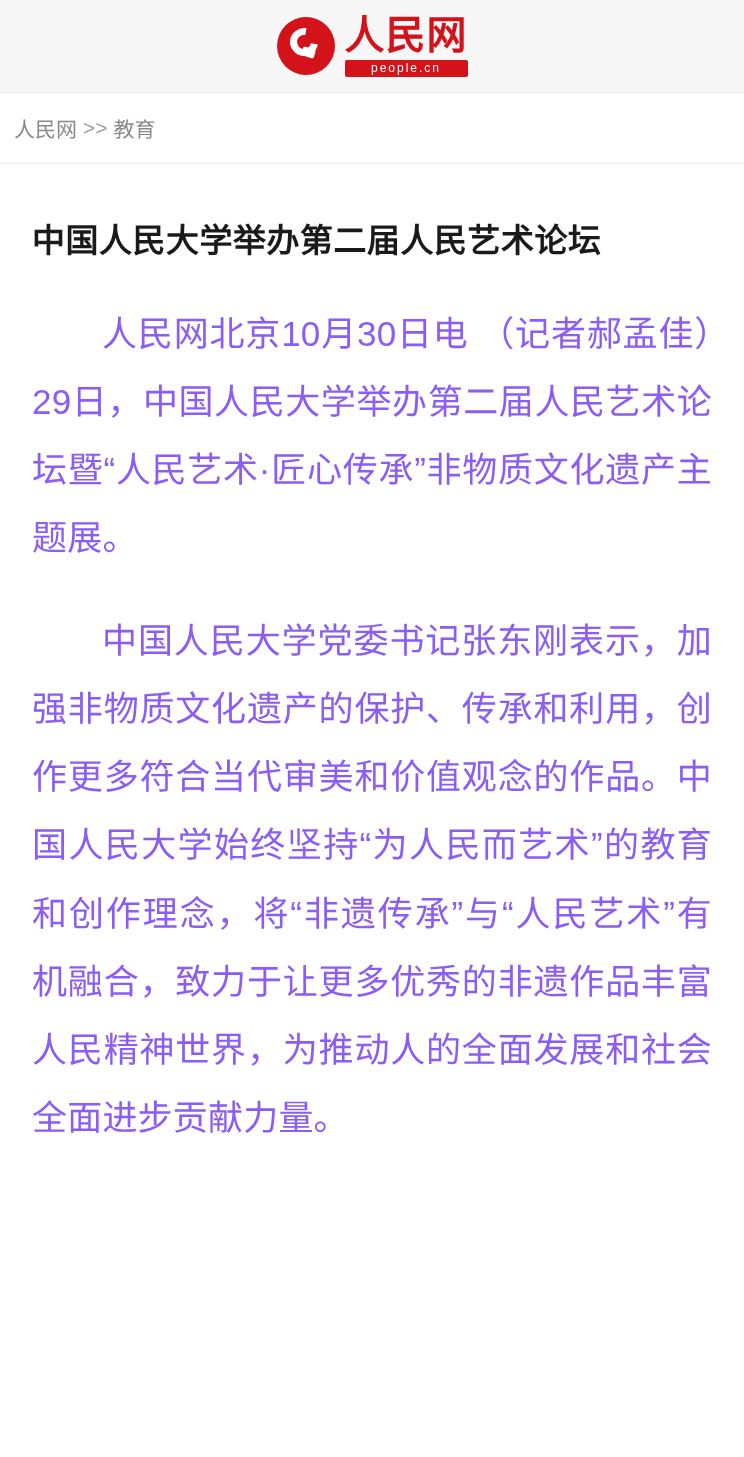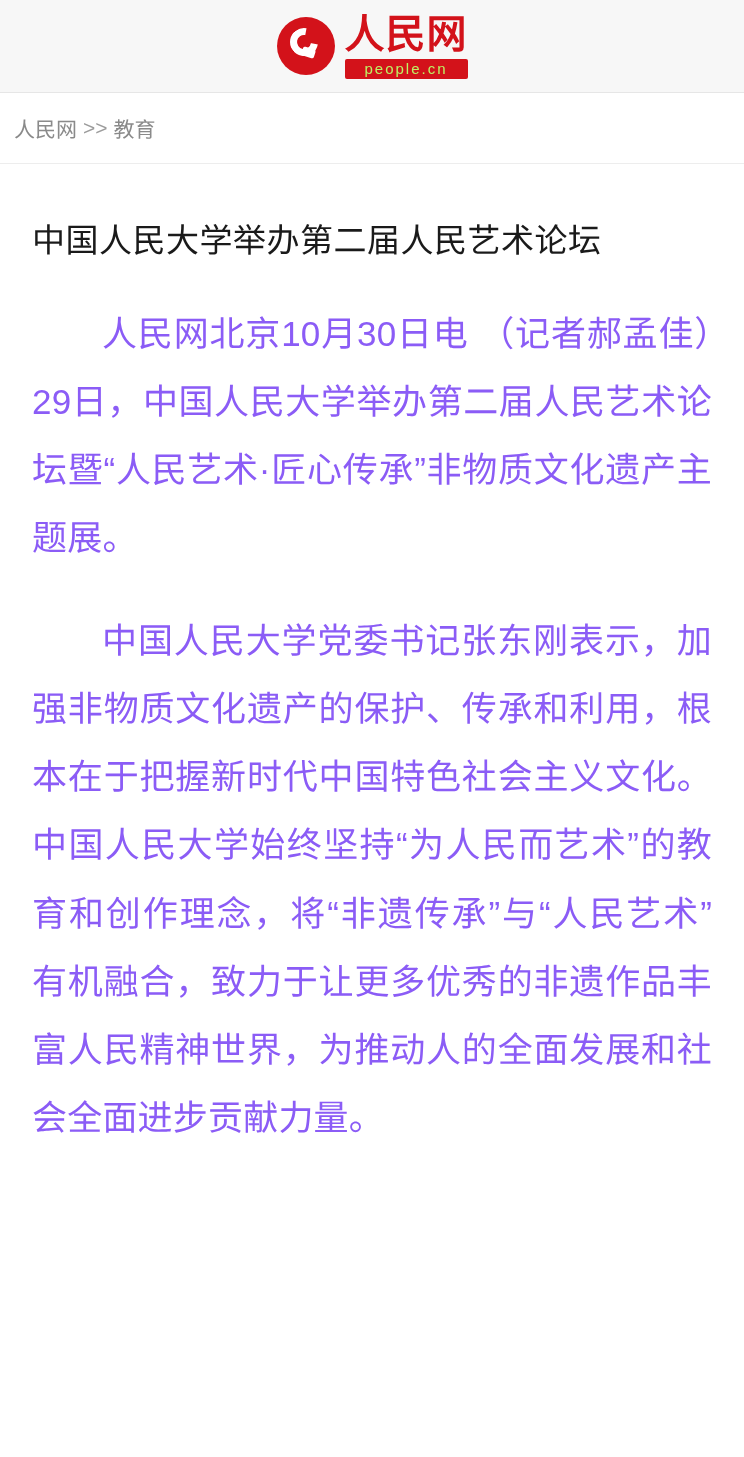--- a/index.html
+++ b/index.html
@@ -75,22 +75,22 @@
   }
   .logo-cn {
     font-size: 40px;
     font-weight: bold;
     color: #d3121a;
     letter-spacing: 1px;
   }
   .logo-en {
     margin-top: 5px;
     background: #d3121a;
-    color: #bef264;
-    font-size: 15px;
+    color: #ffffff;
+    font-size: 12px;
     letter-spacing: 2px;
     text-align: center;
     padding: 2px 6px 3px;
     border-radius: 2px;
   }
 
   
   .breadcrumb {
     height: 70px;
     display: flex;
@@ -108,21 +108,21 @@
   .breadcrumb .sep {
     color: #9c9c9c;
   }
 
   
   .article {
     padding: 0 32px;
   }
   .article-title {
     font-size: 33px;
-    font-weight: normal;
+    font-weight: bold;
     color: #1a1a1a;
     line-height: 1.5;
     margin: 52px 0 0 0;
     letter-spacing: 0.5px;
   }
   .article-meta {
     margin-top: 52px;
     font-size: 19px;
     color: #8c8c8c;
     text-align: center;
@@ -159,17 +159,17 @@
   <div class="breadcrumb">
     <a href="#">人民网</a>
     <span class="sep">&gt;&gt;</span>
     <a href="#">教育</a>
   </div>
 
   <div class="article">
     <h1 class="article-title">中国人民大学举办第二届人民艺术论坛</h1>
     <div class="article-body">
       <p>人民网北京10月30日电 （记者郝孟佳）29日，中国人民大学举办第二届人民艺术论坛暨“人民艺术·匠心传承”非物质文化遗产主题展。</p>
-      <p>中国人民大学党委书记张东刚表示，加强非物质文化遗产的保护、传承和利用，根本在于把握新时代中国特色社会主义文化。中国人民大学始终坚持“为人民而艺术”的教育和创作理念，将“非遗传承”与“人民艺术”有机融合，致力于让更多优秀的非遗作品丰富人民精神世界，为推动人的全面发展和社会全面进步贡献力量。</p>
+      <p>中国人民大学党委书记张东刚表示，加强非物质文化遗产的保护、传承和利用，创作更多符合当代审美和价值观念的作品。中国人民大学始终坚持“为人民而艺术”的教育和创作理念，将“非遗传承”与“人民艺术”有机融合，致力于让更多优秀的非遗作品丰富人民精神世界，为推动人的全面发展和社会全面进步贡献力量。</p>
     </div>
   </div>
 
 </div>
 
 </body></html>

